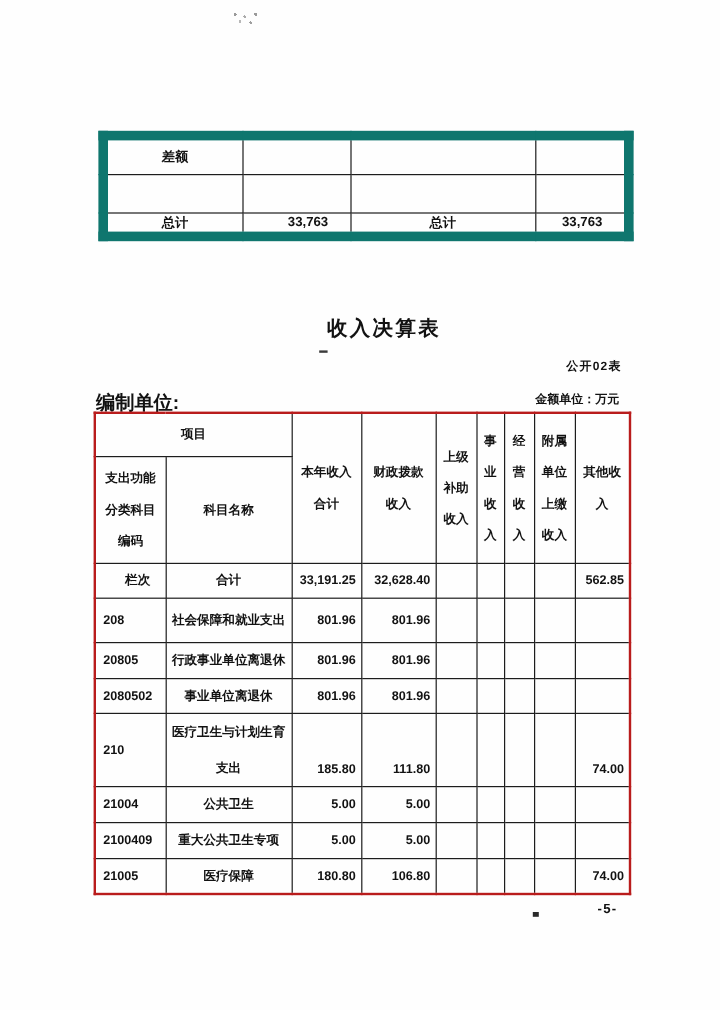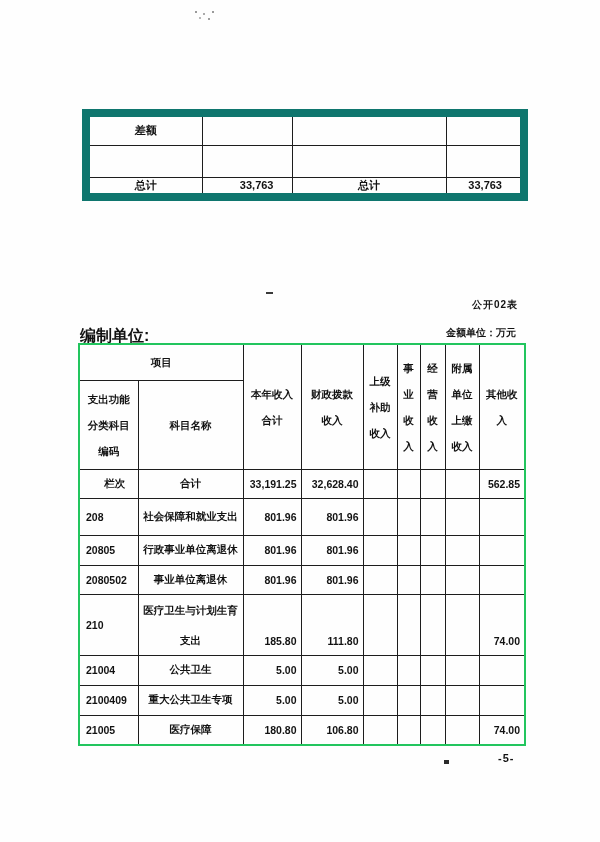--- a/index.html
+++ b/index.html
@@ -40,21 +40,21 @@
     font-size:16px; font-weight:bold;
   }
   .unit-label {
     position:absolute; right:84px; top:326px;
     font-size:10px; font-weight:bold;
   }
 
   
   .income {
     position:absolute; left:78px; top:343px; width:446px;
-    border:2px solid #22c55e;
+    border:2px solid #b91c1c;
   }
   .income td {
     font-size:10.5px; font-weight:bold;
     text-align:center; vertical-align:middle;
   }
   .income tr.hdr td { white-space:pre-line; line-height:26px; }
   .income td.code { text-align:left; padding-left:6px; }
   .income td.code.center { text-align:center; padding-left:12px; }
   .income td.name { white-space:pre-line; }
   .income td.num { text-align:right; padding-right:4px; }
@@ -108,20 +108,21 @@
     </tr>
     <tr style="height:18px">
       <td class="label">总计</td>
       <td class="num">33,763</td>
       <td class="label">总计</td>
       <td class="num">33,763</td>
     </tr>
   </tbody>
     </table>
 
+  <div class="title">收入决算表</div>
   <div class="dash-artifact"></div>
   <div class="table-code">公开02表</div>
   <div class="prep-label">编制单位:</div>
   <div class="unit-label">金额单位：万元</div>
 
   <table class="income">
     <colgroup>
       <col style="width:59px">
         <col style="width:105px">
         <col style="width:58px">

